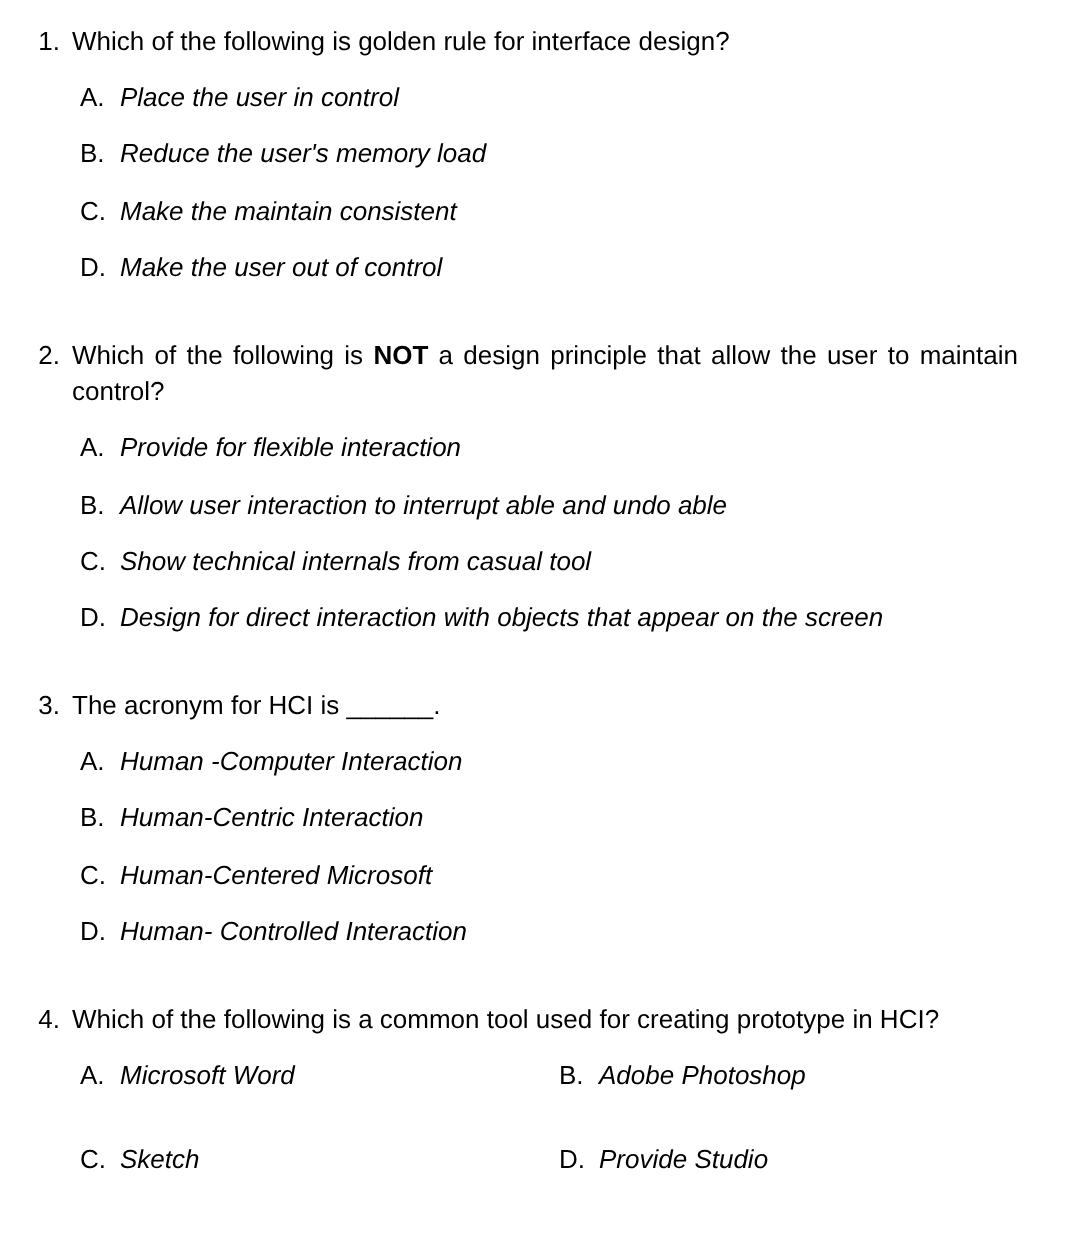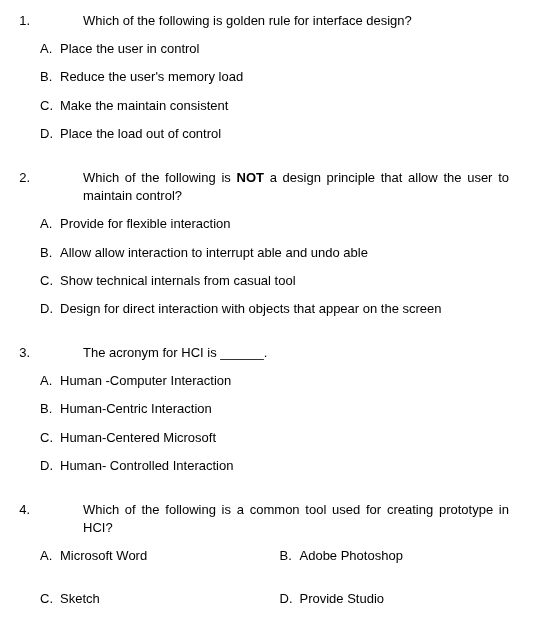--- a/index.html
+++ b/index.html
@@ -23,36 +23,36 @@
   }
   .q-num {
     width: 22px;
     text-align: right;
     padding-right: 6px;
     flex-shrink: 0;
   }
   .q-text {
     flex: 1;
     text-align: justify;
-    margin-left: 47px;
   }
   .options {
     margin-left: 32px;
   }
   .opt {
     display: flex;
     align-items: baseline;
     margin-bottom: 10px;
   }
   .opt-letter {
     width: 20px;
     flex-shrink: 0;
   }
   .opt-text {
     flex: 1;
+    font-style: italic;
   }
   .options-grid {
     margin-left: 32px;
     display: grid;
     grid-template-columns: 1fr 1fr;
     row-gap: 14px;
     column-gap: 10px;
   }
   .bold-inline { font-weight: bold; }
 </style>
@@ -73,37 +73,37 @@
         <div class="opt">
           <div class="opt-letter">B.</div>
           <div class="opt-text">Reduce the user's memory load</div>
         </div>
         <div class="opt">
           <div class="opt-letter">C.</div>
           <div class="opt-text">Make the maintain consistent</div>
         </div>
         <div class="opt">
           <div class="opt-letter">D.</div>
-          <div class="opt-text">Place the load out of control</div>
+          <div class="opt-text">Make the user out of control</div>
         </div>
       </div>
     </div>
     <div class="question">
       <div class="q-head">
         <div class="q-num">2.</div>
         <div class="q-text"><span>Which of the following is </span><span class="bold-inline">NOT</span><span> a design principle that allow the user to maintain control?</span></div>
       </div>
       <div class="options">
         <div class="opt">
           <div class="opt-letter">A.</div>
           <div class="opt-text">Provide for flexible interaction</div>
         </div>
         <div class="opt">
           <div class="opt-letter">B.</div>
-          <div class="opt-text">Allow allow interaction to interrupt able and undo able</div>
+          <div class="opt-text">Allow user interaction to interrupt able and undo able</div>
         </div>
         <div class="opt">
           <div class="opt-letter">C.</div>
           <div class="opt-text">Show technical internals from casual tool</div>
         </div>
         <div class="opt">
           <div class="opt-letter">D.</div>
           <div class="opt-text">Design for direct interaction with objects that appear on the screen</div>
         </div>
       </div>

